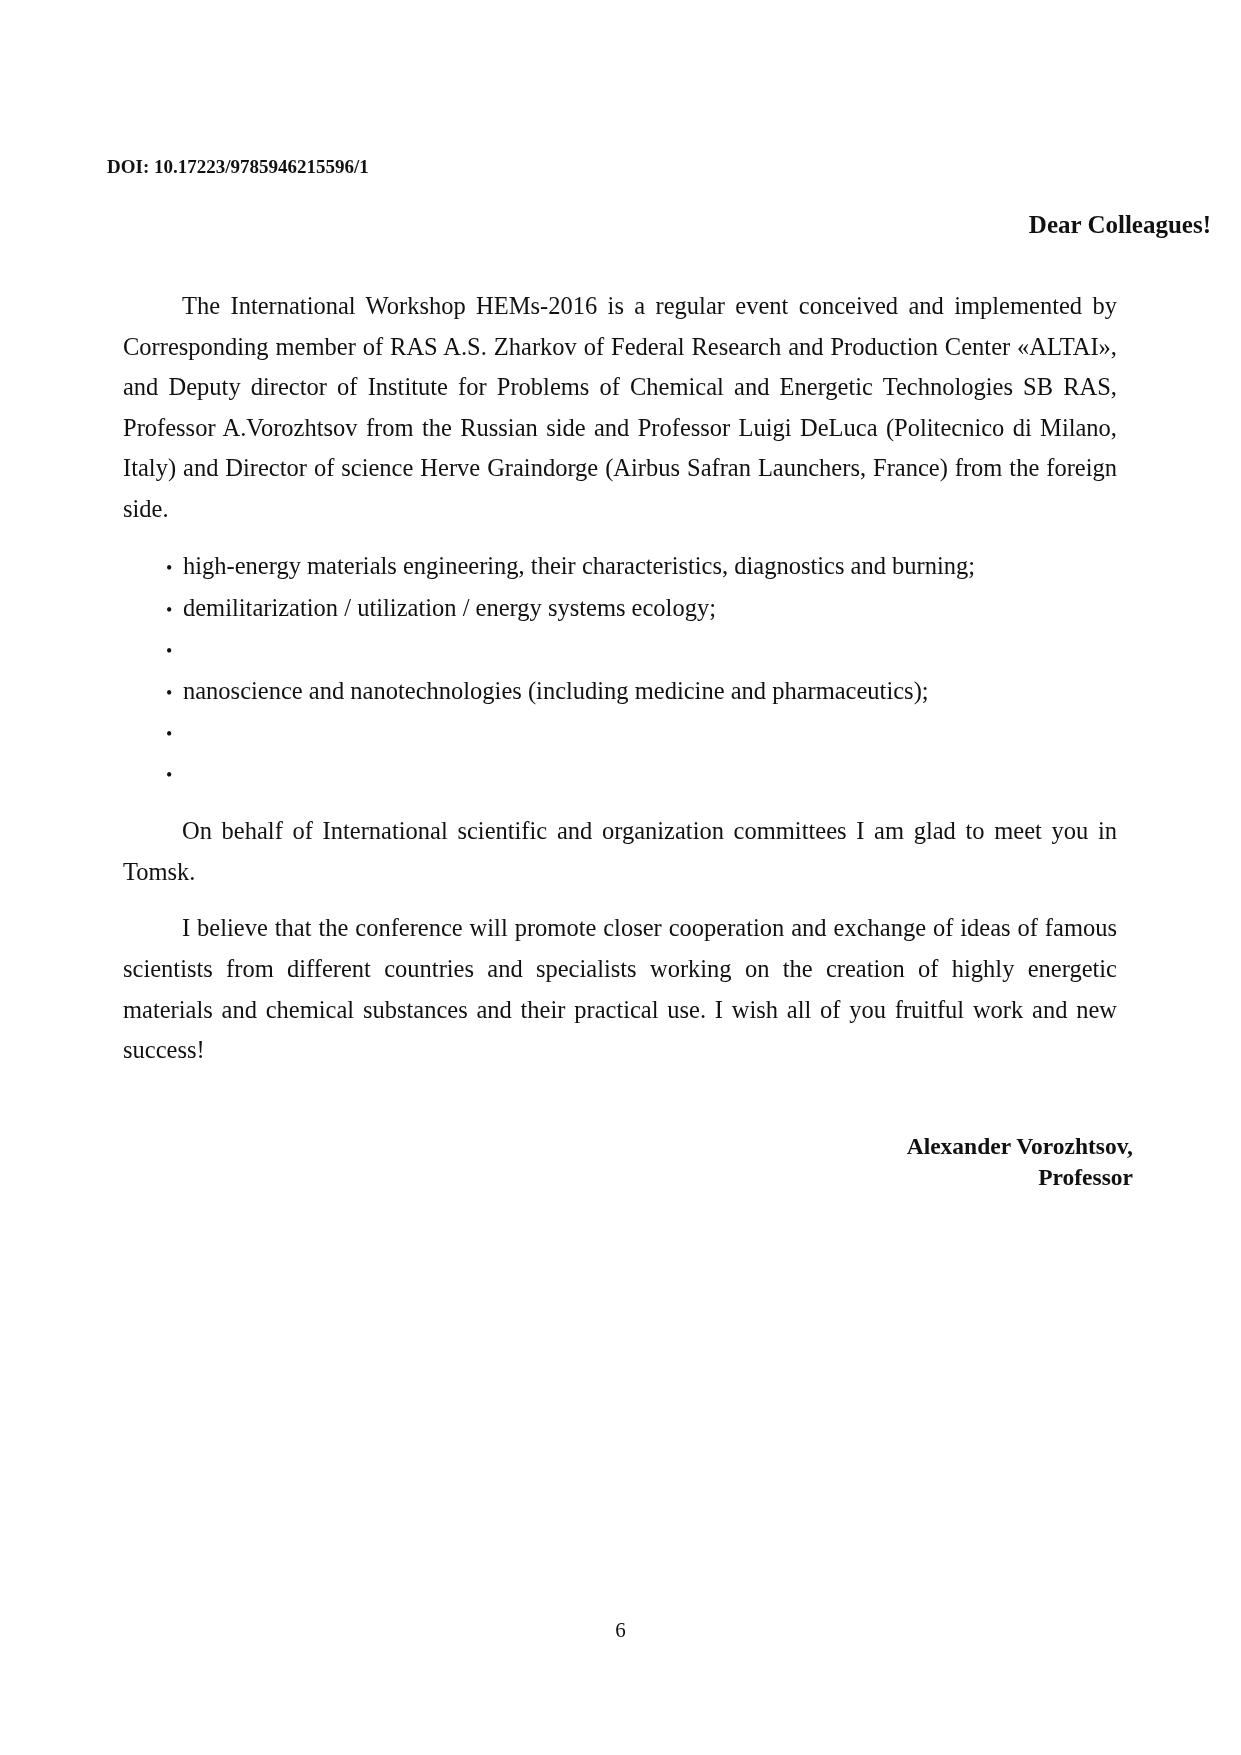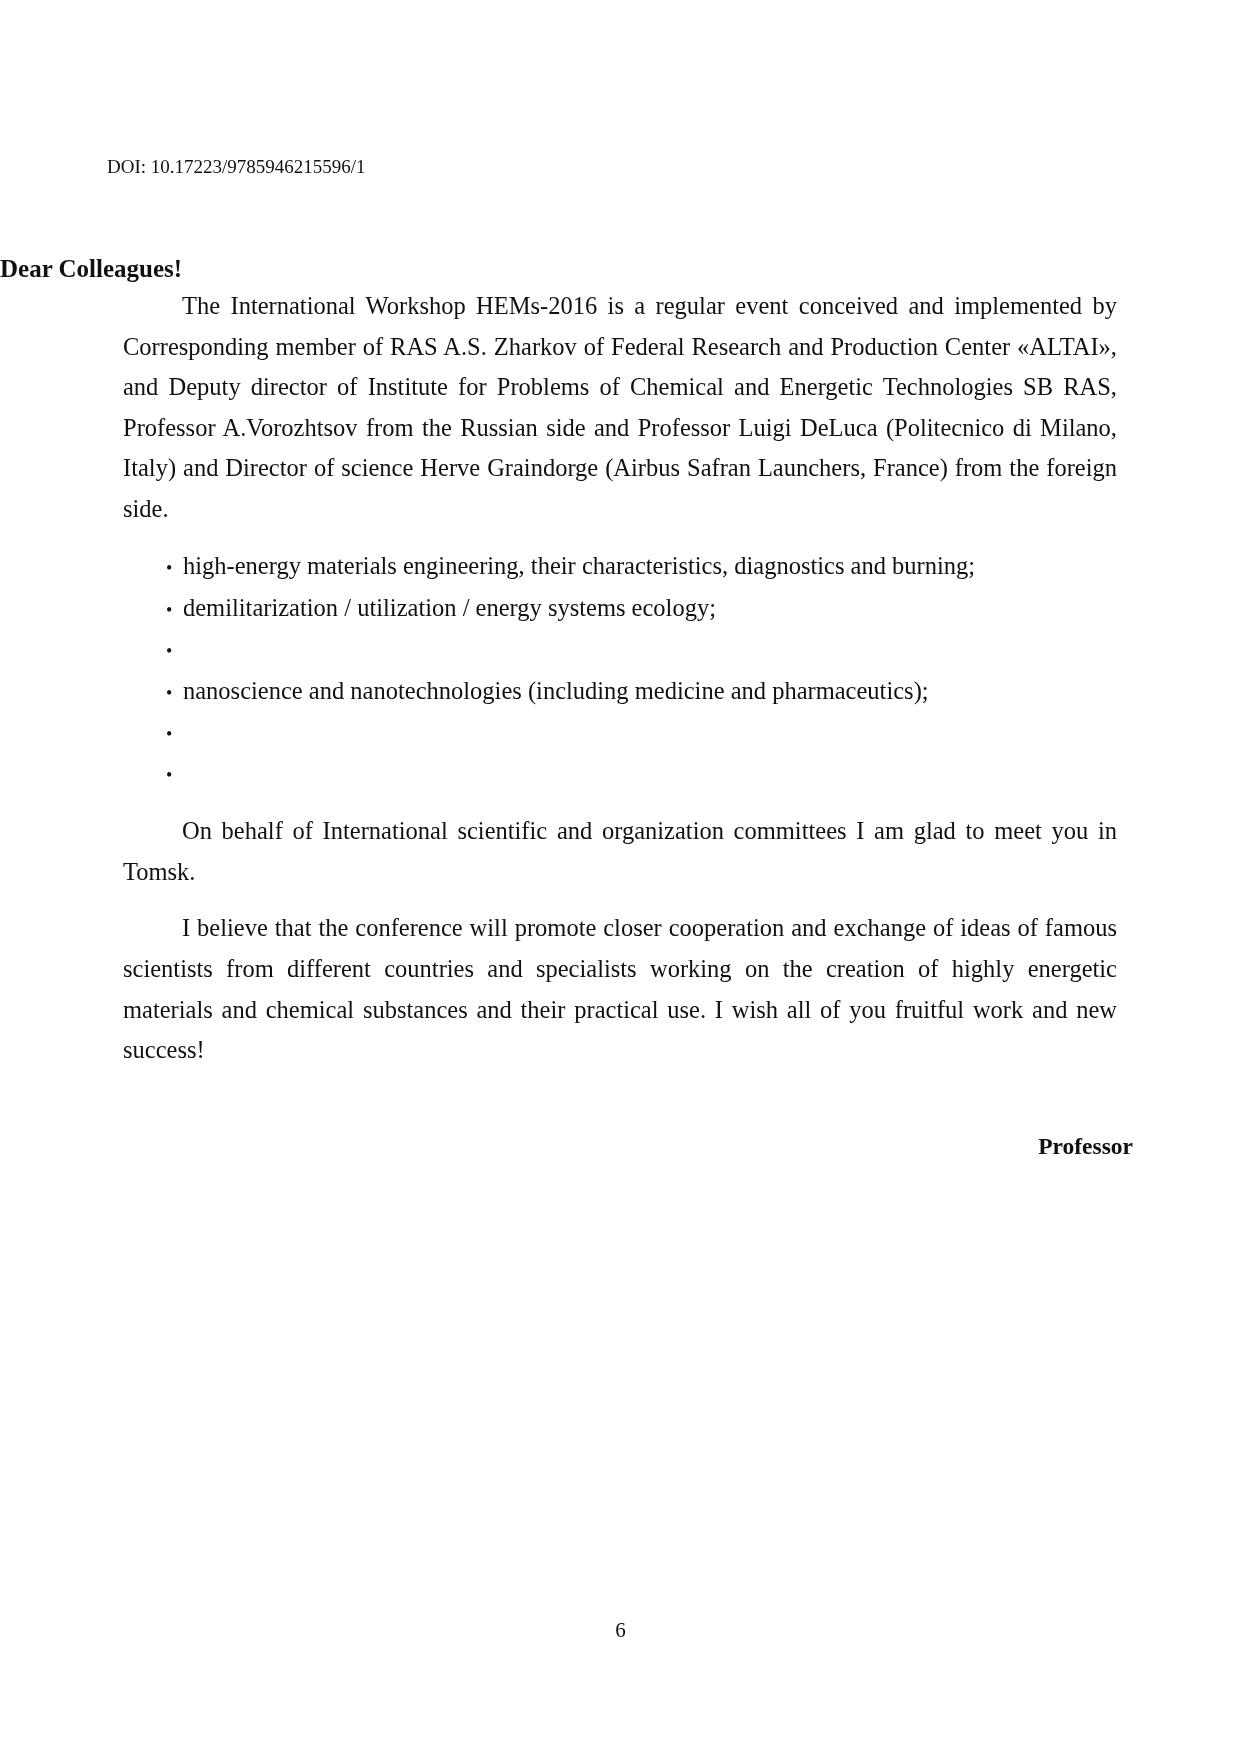--- a/index.html
+++ b/index.html
@@ -14,31 +14,31 @@
       overflow: hidden;
       font-family: "Liberation Serif", "DejaVu Serif", serif;
       color: #111111;
     }
     .doi {
       position: absolute;
       left: 107px;
       top: 156px;
       font-size: 19px;
       line-height: 22px;
+      font-weight: bold;
     }
     .title {
       position: absolute;
       left: 0;
       width: 1211px;
       top: 210px;
-      text-align: left;
+      text-align: right;
       font-weight: bold;
       font-size: 25px;
       line-height: 30px;
-      margin-top: 44px;
     }
     .body-text {
       position: absolute;
       left: 107px;
       width: 1026px;
       top: 270px;
       font-size: 24.5px;
       line-height: 40.6px;
     }
     .para {
@@ -119,18 +119,19 @@
       <li>
         <span class="bullet">•</span>
       </li>
     </ul>
 
     <p class="para last-left">On behalf of International scientific and organization committees I am glad to meet you in Tomsk.</p>
     <p class="para last-left">I believe that the conference will promote closer cooperation and exchange of ideas of famous scientists from different countries and specialists working on the creation of highly energetic materials and chemical substances and their practical use. I wish all of you fruitful work and new success!</p>
   </div>
 
   <div class="signature">
+    <div>Alexander Vorozhtsov,</div>
     <div>Professor</div>
   </div>
 
   <div class="page-number">6</div>
 
 </div>
 
 </body></html>

